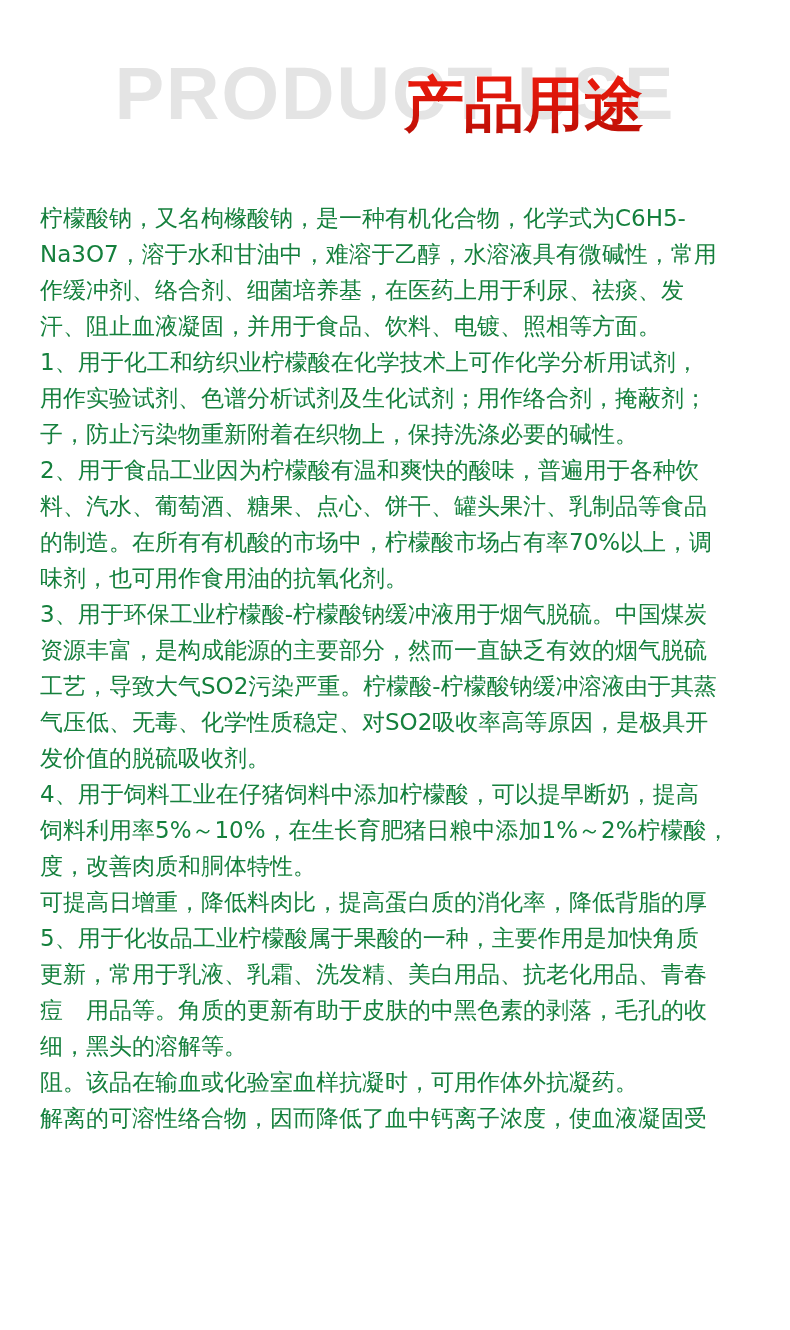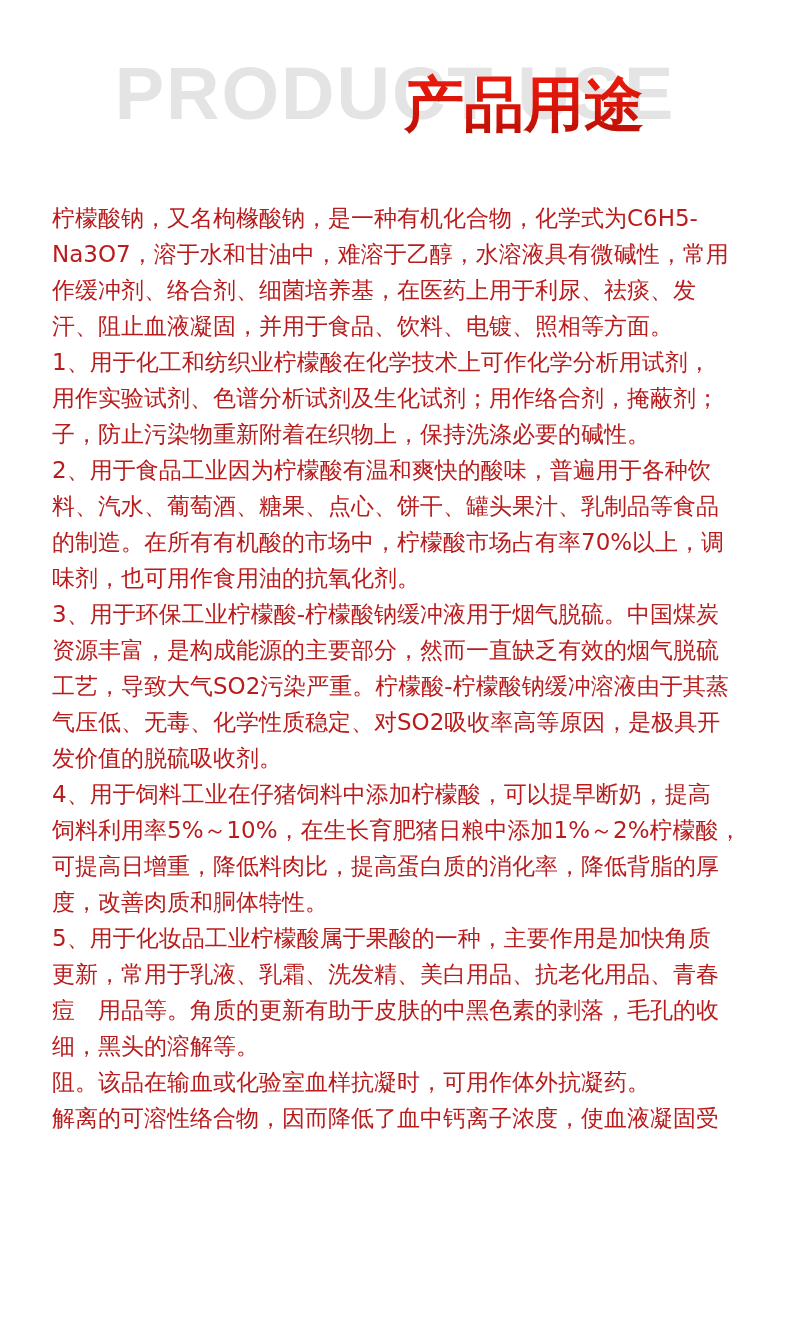--- a/index.html
+++ b/index.html
@@ -57,25 +57,24 @@
   .content {
     position: absolute;
     left: 40px;
     top: 200px;
     width: 720px;
   }
   .line {
     font-size: 23px;
     line-height: 36px;
     height: 36px;
-    color: #b91c1c;
+    color: #15803d;
     white-space: pre;
     overflow: visible;
     letter-spacing: 0px;
-    margin-left: 12px;
   }
 </style>
 </head>
 <body>
 
 <div class="header">
   <div class="bg-title">PRODUCT USE</div>
   <div class="main-title">
     <span>产品用途</span>
   </div>
@@ -107,22 +106,22 @@
     <div class="line">3、用于环保工业柠檬酸-柠檬酸钠缓冲液用于烟气脱硫。中国煤炭</div>
     <div class="line">资源丰富，是构成能源的主要部分，然而一直缺乏有效的烟气脱硫</div>
     <div class="line">工艺，导致大气SO2污染严重。柠檬酸-柠檬酸钠缓冲溶液由于其蒸</div>
     <div class="line">气压低、无毒、化学性质稳定、对SO2吸收率高等原因，是极具开</div>
     <div class="line">发价值的脱硫吸收剂。</div>
   </div>
 
   <div class="para">
     <div class="line">4、用于饲料工业在仔猪饲料中添加柠檬酸，可以提早断奶，提高</div>
     <div class="line">饲料利用率5%～10%，在生长育肥猪日粮中添加1%～2%柠檬酸，</div>
+    <div class="line">度，改善肉质和胴体特性。</div>
     <div class="line">可提高日增重，降低料肉比，提高蛋白质的消化率，降低背脂的厚</div>
-    <div class="line">度，改善肉质和胴体特性。</div>
   </div>
 
   <div class="para">
     <div class="line">5、用于化妆品工业柠檬酸属于果酸的一种，主要作用是加快角质</div>
     <div class="line">更新，常用于乳液、乳霜、洗发精、美白用品、抗老化用品、青春</div>
     <div class="line">痘　用品等。角质的更新有助于皮肤的中黑色素的剥落，毛孔的收</div>
     <div class="line">细，黑头的溶解等。</div>
   </div>
 
   <div class="para">

